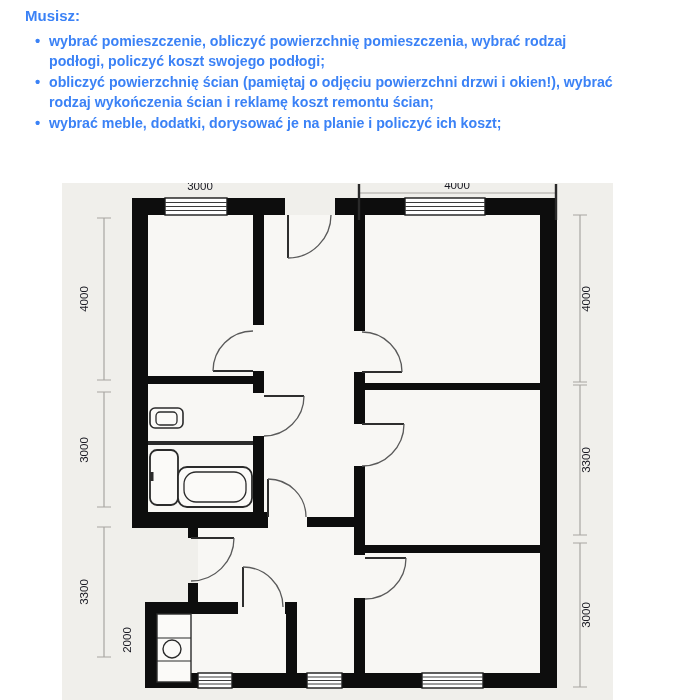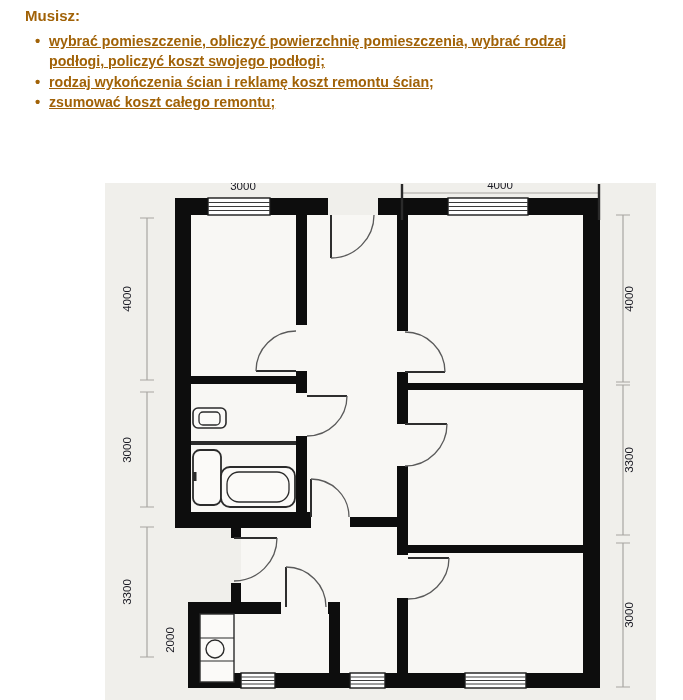--- a/index.html
+++ b/index.html
@@ -1,43 +1,44 @@
 <!DOCTYPE html>
 <html><head>
 <meta charset="utf-8">
 <style>
   html,body{margin:0;padding:0;}
   body{width:683px;height:700px;background:#ffffff;font-family:"Liberation Sans",sans-serif;overflow:hidden;}
   .page{position:relative;width:683px;height:700px;}
-  .instructions{position:absolute;left:25px;top:6px;width:648px;color:#a16207;}
+  .instructions{position:absolute;left:25px;top:6px;width:648px;color:#3b82f6;}
   .instructions h2{margin:0 0 6px 0;font-size:15px;line-height:19px;font-weight:700;}
-  .instructions ul{margin:0;padding:0 0 0 24px;list-style:none;text-decoration:underline;}
+  .instructions ul{margin:0;padding:0 0 0 24px;list-style:none;}
   .instructions li{position:relative;font-size:14.2px;line-height:20.4px;font-weight:700;}
   .instructions li::before{content:"\2022";position:absolute;left:-14px;top:0;font-size:15px;}
   .instructions li span{display:block;}
-  .plan-wrap{position:absolute;left:62px;top:183px;width:551px;height:517px;margin-left:43px;}
+  .plan-wrap{position:absolute;left:62px;top:183px;width:551px;height:517px;}
   svg text{font-family:"Liberation Sans",sans-serif;font-size:11.5px;font-weight:400;fill:#1b1b24;}
 </style>
 </head>
 <body>
 
 <div class="page">
 
   <div class="instructions">
     <h2>Musisz:</h2>
     <ul>
       <li>
         <span>wybrać pomieszczenie, obliczyć powierzchnię pomieszczenia, wybrać rodzaj</span>
         <span>podłogi, policzyć koszt swojego podłogi;</span>
       </li>
       <li>
+        <span>obliczyć powierzchnię ścian (pamiętaj o odjęciu powierzchni drzwi i okien!), wybrać</span>
         <span>rodzaj wykończenia ścian i reklamę koszt remontu ścian;</span>
       </li>
       <li>
-        <span>zsumować koszt całego remontu;</span>
+        <span>wybrać meble, dodatki, dorysować je na planie i policzyć ich koszt;</span>
       </li>
     </ul>
   </div>
 
   <div class="plan-wrap">
   <svg width="551" height="517" viewBox="62 183 551 517" xmlns="http://www.w3.org/2000/svg">
 
     <rect x="62" y="183" width="551" height="517" fill="#f0efeb"></rect>
 
     <g>

